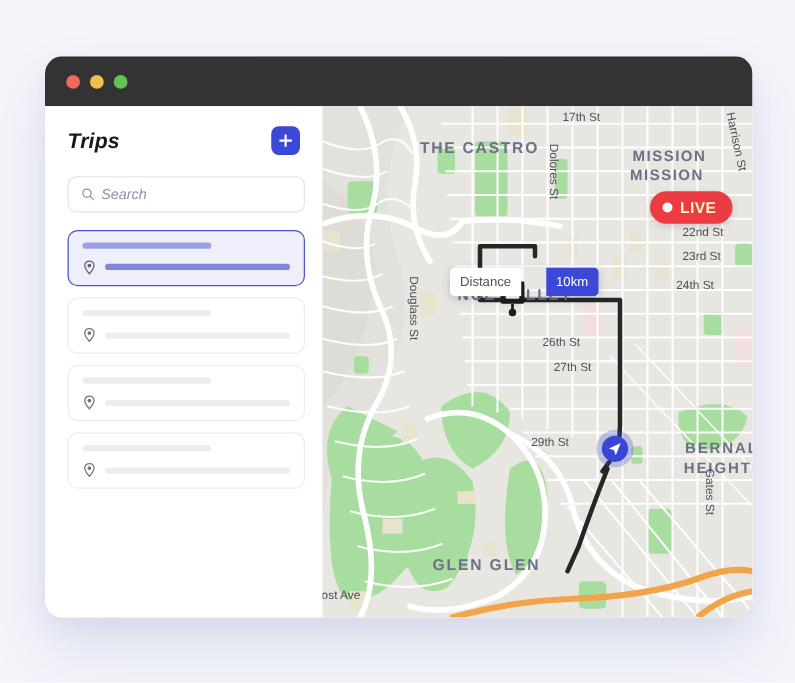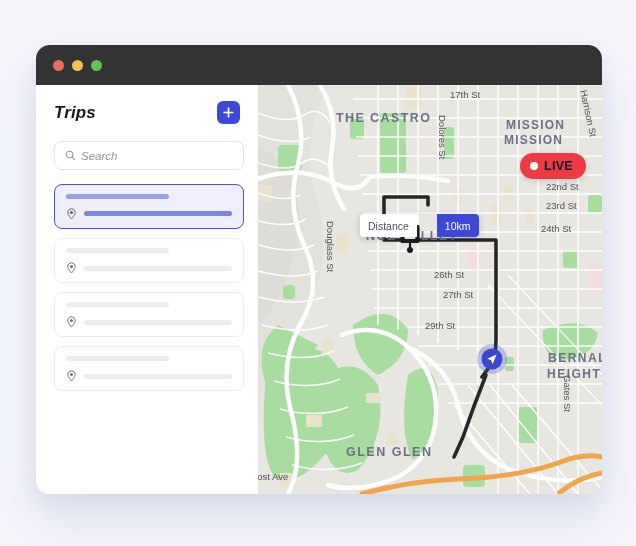--- a/index.html
+++ b/index.html
@@ -68,21 +68,21 @@
   .bar-bot { height: 5px; border-radius: 3px; background: #ededf1; flex: 1; }
   .trip-card.selected .bar-bot { background: #7f86dd; }
   .pin-icon { flex: none; display: block; }
 
   
   .map { flex: 1; position: relative; overflow: hidden; background: #e9e7e2; }
   .map svg.basemap { position: absolute; inset: 0; display: block; }
 
   .live-badge {
     position: absolute; left: 262px; top: 68px;
-    background: #ec3b43; color: #0f172a; border-radius: 20px;
+    background: #ec3b43; color: #fef9c3; border-radius: 20px;
     height: 26px; padding: 0 13px 0 10px;
     display: flex; align-items: center; gap: 6px;
     font-size: 12.5px; font-weight: bold; letter-spacing: .3px;
     box-shadow: 0 2px 6px rgba(0,0,0,.14);
   }
   .live-dot { width: 8px; height: 8px; border-radius: 50%; background: #fff; }
 
   .tooltip {
     position: absolute; left: 102px; top: 129px;
     display: flex; height: 23px; border-radius: 4px; overflow: hidden;
@@ -312,21 +312,21 @@
         <div class="map-label" style="left:289px; top:282px; font-size:12px;   letter-spacing:1.5px;">HEIGHTS</div>
         <div class="map-label" style="left:88px;  top:360px; font-size:12.5px; letter-spacing:1.5px;">GLEN GLEN</div>
 
         <div class="street-label" style="left:192px; top:4px;">17th St</div>
         <div class="street-label" style="left:288px; top:77px;">21st St</div>
         <div class="street-label" style="left:288px; top:96px;">22nd St</div>
         <div class="street-label" style="left:288px; top:115px;">23rd St</div>
         <div class="street-label" style="left:283px; top:138px;">24th St</div>
         <div class="street-label" style="left:176px; top:184px;">26th St</div>
         <div class="street-label" style="left:185px; top:204px;">27th St</div>
-        <div class="street-label" style="left:167px; top:235px;">29th St</div>
+        <div class="street-label" style="left:167px; top:264px;">29th St</div>
         <div class="street-label" style="left:190px; top:30px;  transform:rotate(90deg); transform-origin:left top;">Dolores St</div>
         <div class="street-label" style="left:78px;  top:136px; transform:rotate(90deg); transform-origin:left top;">Douglass St</div>
         <div class="street-label" style="left:331px; top:4px;   transform:rotate(78deg); transform-origin:left top;">Harrison St</div>
         <div class="street-label" style="left:315px; top:290px; transform:rotate(90deg); transform-origin:left top;">Gates St</div>
         <div class="street-label" style="left:-6px;  top:386px;">oost Ave</div>
 
         <svg style="position:absolute; left:140px; top:140px;" width="24" height="30" viewBox="0 0 24 30">
           <path d="M4 2h16a1.6 1.6 0 0 1 1.6 1.6v13A1.6 1.6 0 0 1 20 18H4a1.6 1.6 0 0 1-1.6-1.6v-13A1.6 1.6 0 0 1 4 2z" fill="#1d1d1d"></path>
           <rect x="6.5" y="6" width="11" height="8" rx="1.2" fill="#ffffff"></rect>
           <rect x="2.6" y="0" width="4" height="4" rx="1" fill="#1d1d1d"></rect>

